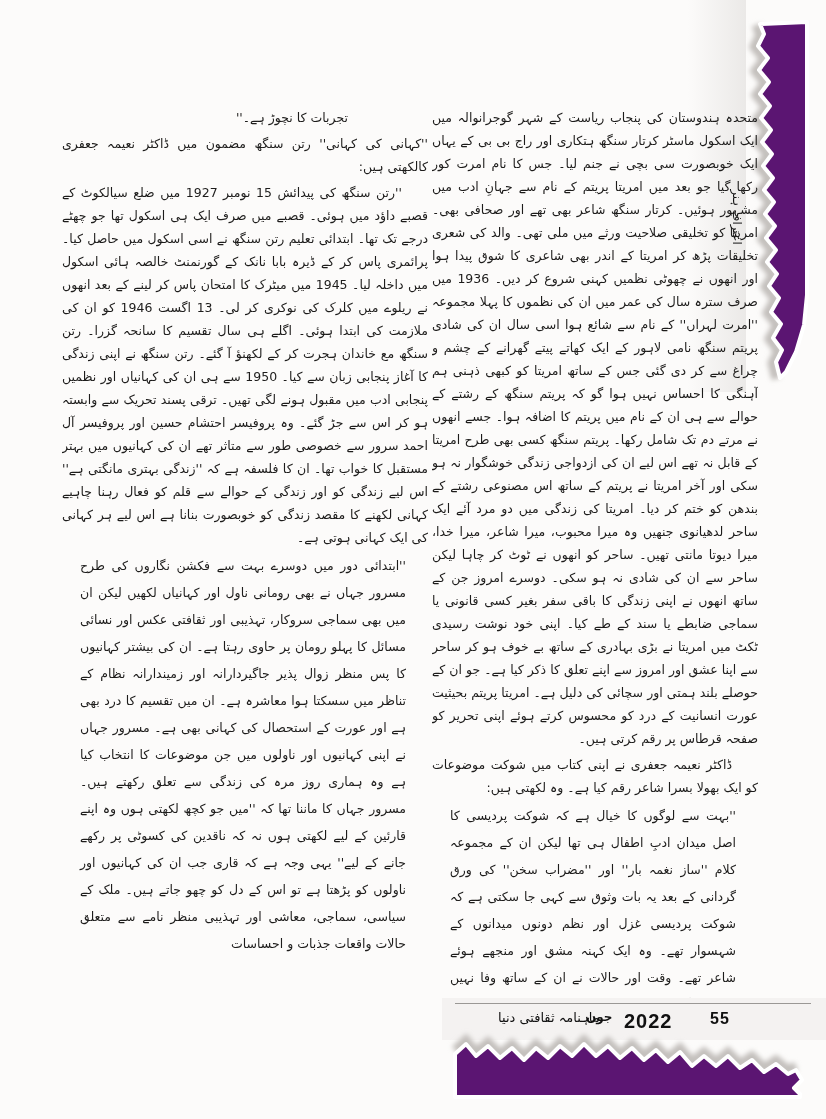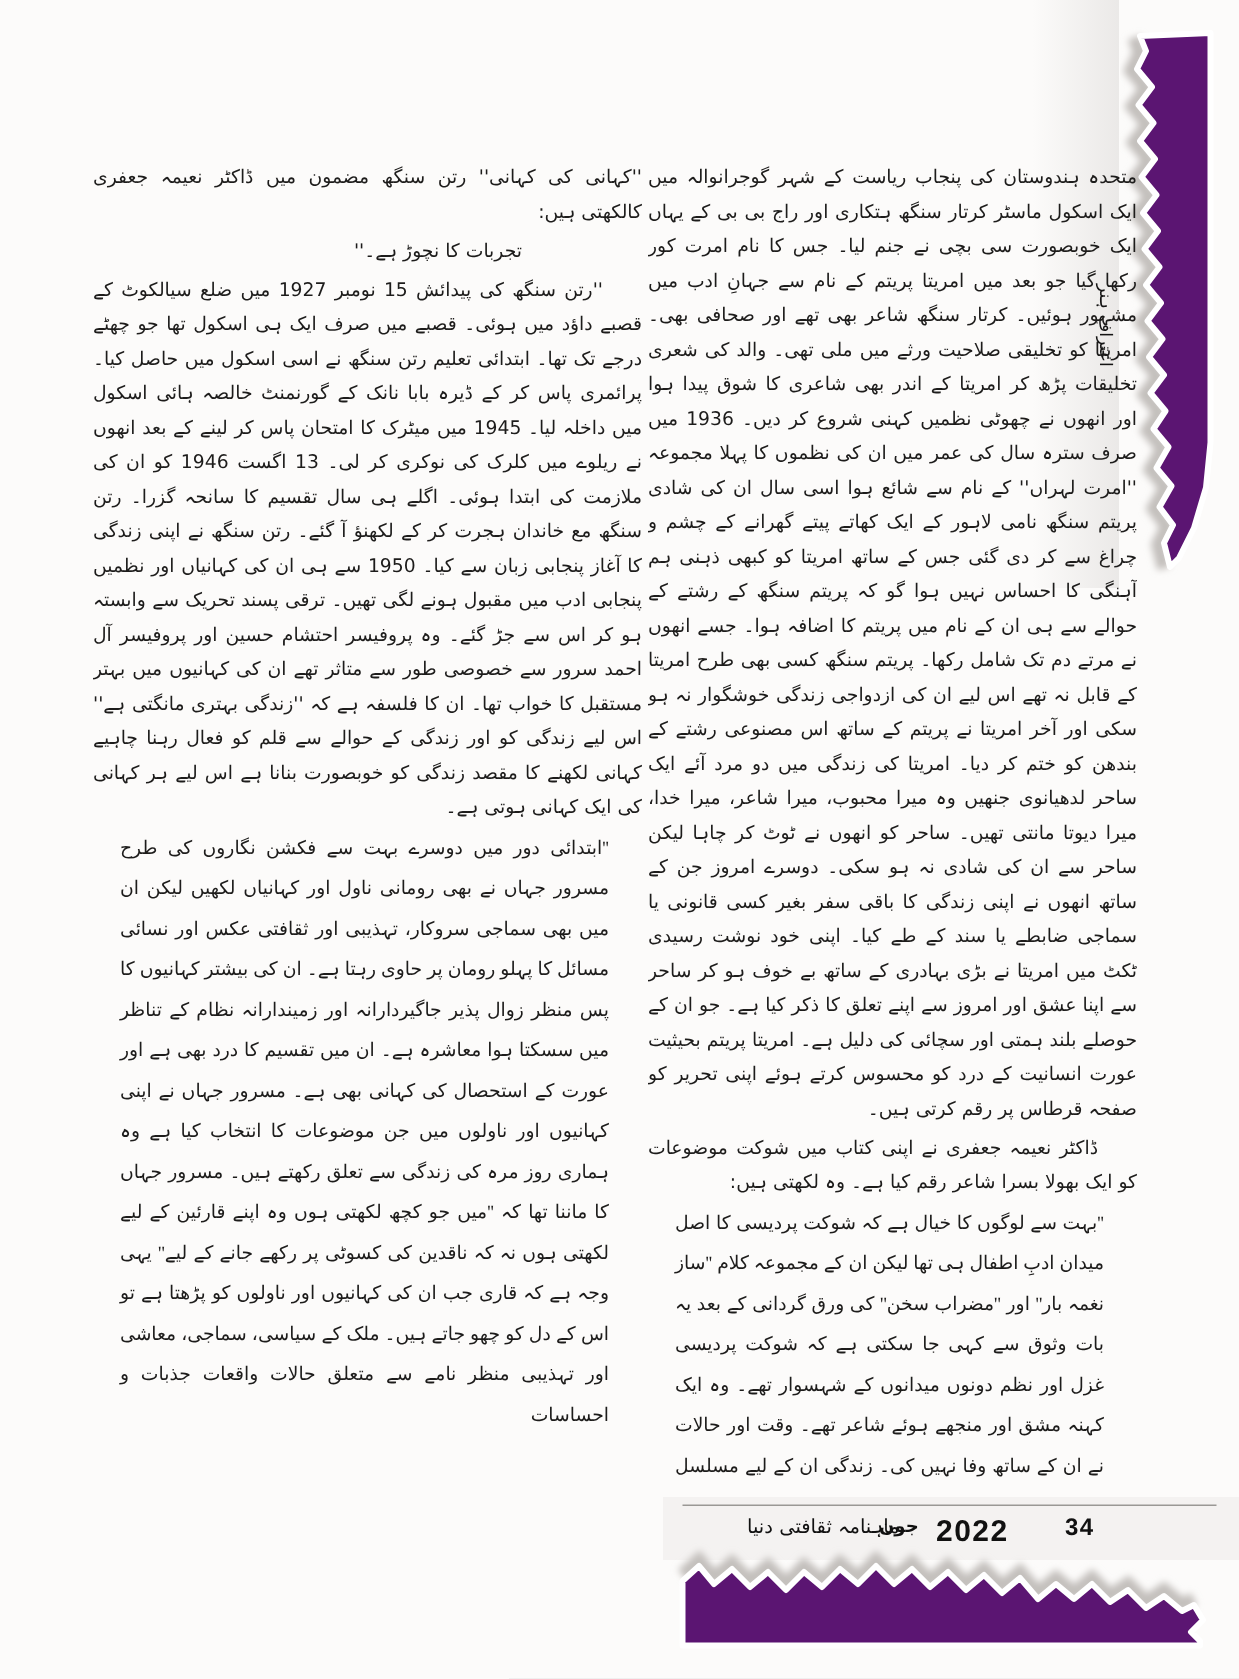--- a/index.html
+++ b/index.html
@@ -22,21 +22,20 @@
     line-height:23px;
     overflow:hidden;
   }
   .col-left  { left:62px;  top:106px; width:366px; height:922px; }
   .col-right { left:432px; top:106px; width:326px; height:898px; }
   .p { margin:0 0 3px 0; }
   .indent { text-indent:26px; }
   .quote {
     margin:3px 22px 3px 18px;
     line-height:27px;
-    font-family:Liberation Serif, serif;
   }
   .endquote {
     margin:0 80px 3px 40px;
     text-align:right;
     line-height:23px;
   }
 
   
   .vlabel-anchor { position:absolute; left:737px; top:213px; width:0; height:0; }
   .vlabel-anchor span {
@@ -86,32 +85,32 @@
     <span>اعترافِ ہنر</span>
   </div>
 
   <div class="col col-right">
     <p class="p">متحدہ ہندوستان کی پنجاب ریاست کے شہر گوجرانوالہ میں ایک اسکول ماسٹر کرتار سنگھ ہتکاری اور راج بی بی کے یہاں ایک خوبصورت سی بچی نے جنم لیا۔ جس کا نام امرت کور رکھا گیا جو بعد میں امریتا پریتم کے نام سے جہانِ ادب میں مشہور ہوئیں۔ کرتار سنگھ شاعر بھی تھے اور صحافی بھی۔ امریتا کو تخلیقی صلاحیت ورثے میں ملی تھی۔ والد کی شعری تخلیقات پڑھ کر امریتا کے اندر بھی شاعری کا شوق پیدا ہوا اور انھوں نے چھوٹی نظمیں کہنی شروع کر دیں۔ 1936 میں صرف سترہ سال کی عمر میں ان کی نظموں کا پہلا مجموعہ ''امرت لہراں'' کے نام سے شائع ہوا اسی سال ان کی شادی پریتم سنگھ نامی لاہور کے ایک کھاتے پیتے گھرانے کے چشم و چراغ سے کر دی گئی جس کے ساتھ امریتا کو کبھی ذہنی ہم آہنگی کا احساس نہیں ہوا گو کہ پریتم سنگھ کے رشتے کے حوالے سے ہی ان کے نام میں پریتم کا اضافہ ہوا۔ جسے انھوں نے مرتے دم تک شامل رکھا۔ پریتم سنگھ کسی بھی طرح امریتا کے قابل نہ تھے اس لیے ان کی ازدواجی زندگی خوشگوار نہ ہو سکی اور آخر امریتا نے پریتم کے ساتھ اس مصنوعی رشتے کے بندھن کو ختم کر دیا۔ امریتا کی زندگی میں دو مرد آئے ایک ساحر لدھیانوی جنھیں وہ میرا محبوب، میرا شاعر، میرا خدا، میرا دیوتا مانتی تھیں۔ ساحر کو انھوں نے ٹوٹ کر چاہا لیکن ساحر سے ان کی شادی نہ ہو سکی۔ دوسرے امروز جن کے ساتھ انھوں نے اپنی زندگی کا باقی سفر بغیر کسی قانونی یا سماجی ضابطے یا سند کے طے کیا۔ اپنی خود نوشت رسیدی ٹکٹ میں امریتا نے بڑی بہادری کے ساتھ بے خوف ہو کر ساحر سے اپنا عشق اور امروز سے اپنے تعلق کا ذکر کیا ہے۔ جو ان کے حوصلے بلند ہمتی اور سچائی کی دلیل ہے۔ امریتا پریتم بحیثیت عورت انسانیت کے درد کو محسوس کرتے ہوئے اپنی تحریر کو صفحہ قرطاس پر رقم کرتی ہیں۔</p>
     <p class="p indent">ڈاکٹر نعیمہ جعفری نے اپنی کتاب میں شوکت موضوعات کو ایک بھولا بسرا شاعر رقم کیا ہے۔ وہ لکھتی ہیں:</p>
     <p class="p quote">''بہت سے لوگوں کا خیال ہے کہ شوکت پردیسی کا اصل میدان ادبِ اطفال ہی تھا لیکن ان کے مجموعہ کلام ''ساز نغمہ بار'' اور ''مضراب سخن'' کی ورق گردانی کے بعد یہ بات وثوق سے کہی جا سکتی ہے کہ شوکت پردیسی غزل اور نظم دونوں میدانوں کے شہسوار تھے۔ وہ ایک کہنہ مشق اور منجھے ہوئے شاعر تھے۔ وقت اور حالات نے ان کے ساتھ وفا نہیں کی۔ زندگی ان کے لیے مسلسل امتحان کا باعث بنتی رہی۔ تاہم نا مساعد حالات میں بھی انھوں نے شاعری کا دامن ہاتھ سے نہیں چھوڑا۔ شوکت پردیسی کی شاعری ان کی زندگی کے</p>
   </div>
 
   <div class="col col-left">
+    <p class="p endquote">تجربات کا نچوڑ ہے۔''</p>
     <p class="p">''کہانی کی کہانی'' رتن سنگھ مضمون میں ڈاکٹر نعیمہ جعفری کالکھتی ہیں:</p>
-    <p class="p endquote">تجربات کا نچوڑ ہے۔''</p>
     <p class="p indent">''رتن سنگھ کی پیدائش 15 نومبر 1927 میں ضلع سیالکوٹ کے قصبے داؤد میں ہوئی۔ قصبے میں صرف ایک ہی اسکول تھا جو چھٹے درجے تک تھا۔ ابتدائی تعلیم رتن سنگھ نے اسی اسکول میں حاصل کیا۔ پرائمری پاس کر کے ڈیرہ بابا نانک کے گورنمنٹ خالصہ ہائی اسکول میں داخلہ لیا۔ 1945 میں میٹرک کا امتحان پاس کر لینے کے بعد انھوں نے ریلوے میں کلرک کی نوکری کر لی۔ 13 اگست 1946 کو ان کی ملازمت کی ابتدا ہوئی۔ اگلے ہی سال تقسیم کا سانحہ گزرا۔ رتن سنگھ مع خاندان ہجرت کر کے لکھنؤ آ گئے۔ رتن سنگھ نے اپنی زندگی کا آغاز پنجابی زبان سے کیا۔ 1950 سے ہی ان کی کہانیاں اور نظمیں پنجابی ادب میں مقبول ہونے لگی تھیں۔ ترقی پسند تحریک سے وابستہ ہو کر اس سے جڑ گئے۔ وہ پروفیسر احتشام حسین اور پروفیسر آل احمد سرور سے خصوصی طور سے متاثر تھے ان کی کہانیوں میں بہتر مستقبل کا خواب تھا۔ ان کا فلسفہ ہے کہ ''زندگی بہتری مانگتی ہے'' اس لیے زندگی کو اور زندگی کے حوالے سے قلم کو فعال رہنا چاہیے کہانی لکھنے کا مقصد زندگی کو خوبصورت بنانا ہے اس لیے ہر کہانی کی ایک کہانی ہوتی ہے۔</p>
     <p class="p quote">''ابتدائی دور میں دوسرے بہت سے فکشن نگاروں کی طرح مسرور جہاں نے بھی رومانی ناول اور کہانیاں لکھیں لیکن ان میں بھی سماجی سروکار، تہذیبی اور ثقافتی عکس اور نسائی مسائل کا پہلو رومان پر حاوی رہتا ہے۔ ان کی بیشتر کہانیوں کا پس منظر زوال پذیر جاگیردارانہ اور زمیندارانہ نظام کے تناظر میں سسکتا ہوا معاشرہ ہے۔ ان میں تقسیم کا درد بھی ہے اور عورت کے استحصال کی کہانی بھی ہے۔ مسرور جہاں نے اپنی کہانیوں اور ناولوں میں جن موضوعات کا انتخاب کیا ہے وہ ہماری روز مرہ کی زندگی سے تعلق رکھتے ہیں۔ مسرور جہاں کا ماننا تھا کہ ''میں جو کچھ لکھتی ہوں وہ اپنے قارئین کے لیے لکھتی ہوں نہ کہ ناقدین کی کسوٹی پر رکھے جانے کے لیے'' یہی وجہ ہے کہ قاری جب ان کی کہانیوں اور ناولوں کو پڑھتا ہے تو اس کے دل کو چھو جاتے ہیں۔ ملک کے سیاسی، سماجی، معاشی اور تہذیبی منظر نامے سے متعلق حالات واقعات جذبات و احساسات</p>
   </div>
 
   <div class="footer-band"></div>
   <div class="footer-rule"></div>
   <div class="footer-item f-title">ماہنامہ ثقافتی دنیا</div>
   <div class="footer-item f-month">جون</div>
   <div class="footer-item f-year">2022</div>
-  <div class="footer-item f-page">34</div>
+  <div class="footer-item f-page">55</div>
 
   <svg class="strip-bottom" width="386" height="97" viewBox="0 0 386 97">
     <defs>
       <filter id="blurB" x="-10%" y="-40%" width="120%" height="180%">
         <feGaussianBlur stdDeviation="2.6"></feGaussianBlur>
       </filter>
     </defs>
     <polyline points="15,32 26,22 36,34 48,24 60,36 72,26 84,38 96,26 108,36 120,24 132,34 144,22 156,34 168,24 180,36 192,26 204,38 216,28 228,40 240,30 252,44 264,34 276,44 288,34 300,46 312,38 324,50 336,42 348,52 356,48" fill="none" stroke="#c3bfbc" stroke-width="9" filter="url(#blurB)" transform="translate(0,-4)"></polyline>
     <polygon points="15,32 26,22 36,34 48,24 60,36 72,26 84,38 96,26 108,36 120,24 132,34 144,22 156,34 168,24 180,36 192,26 204,38 216,28 228,40 240,30 252,44 264,34 276,44 288,34 300,46 312,38 324,50 336,42 348,52 356,48 362,58 354,66 360,72 360,75 15,75" fill="#5b1572" stroke="#ffffff" stroke-width="4" stroke-linejoin="round"></polygon>
   </svg>

